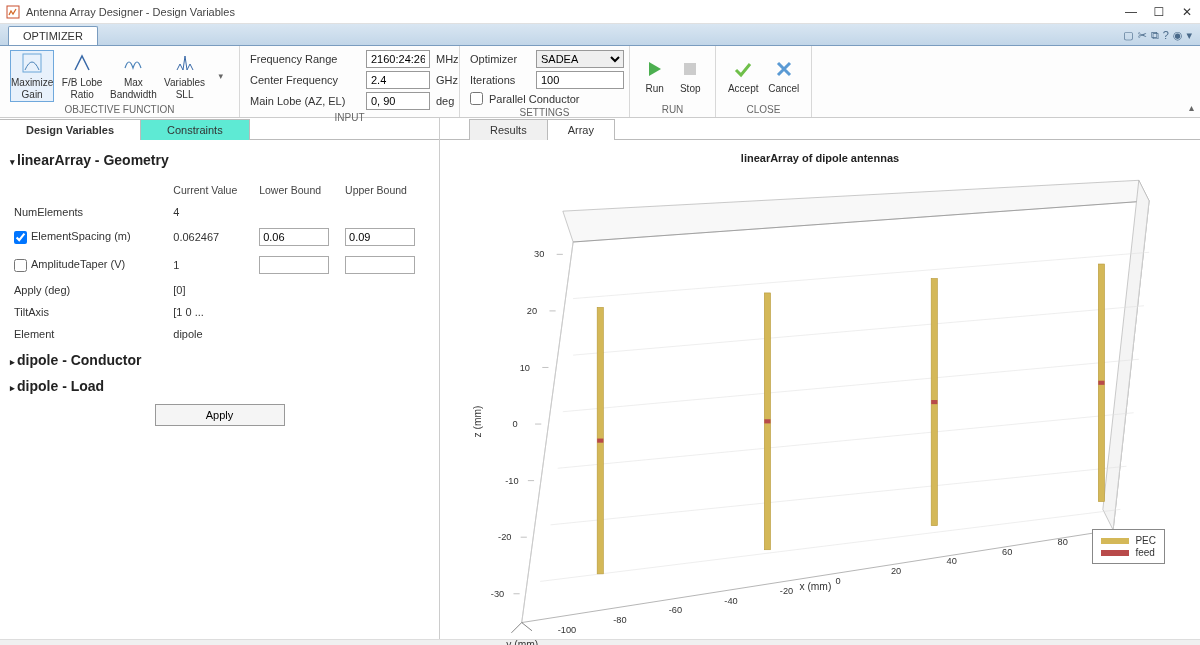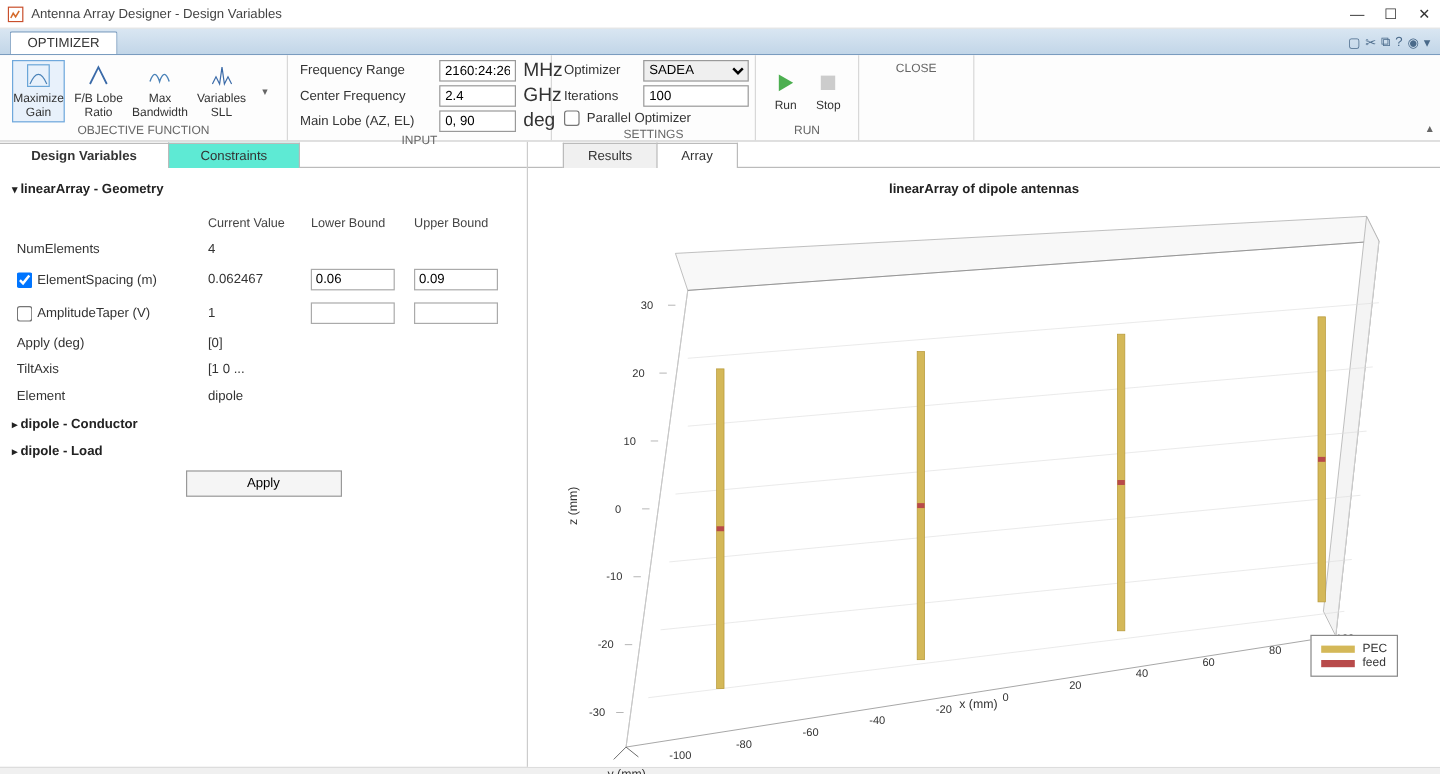--- a/index.html
+++ b/index.html
@@ -26,32 +26,32 @@
 .ribbon-group .group-label { text-align: center; font-size: 10px; color: #666; padding-top: 2px; }
 .big-btn { display:flex; flex-direction:column; align-items:center; justify-content:center; width:54px; height:52px; cursor:pointer; font-size:10px; color:#333; text-align:center; line-height:1.2; }
 .big-btn .icon { width:24px; height:24px; margin-bottom:2px; display:flex; align-items:center; justify-content:center; }
 .big-btn.sel { border:1px solid #6fa8dc; background:#e8f1fb; }
 .dropdown-arrow { align-self:center; color:#666; font-size:9px; padding:0 6px; cursor:pointer; }
 
 .input-grid { display:flex; flex-direction:column; gap:3px; }
 .input-row { display:flex; align-items:center; gap:6px; }
 .input-row label { width:110px; font-size:11px; color:#333; }
 .input-row input[type=text] { width:64px; height:18px; font-size:11px; padding:0 4px; border:1px solid #999; background:#fff; }
-.input-row .unit { width:30px; font-size:16px; color:#333; }
+.input-row .unit { width:30px; font-size:11px; color:#333; }
 .input-row select { width:88px; height:18px; font-size:11px; border:1px solid #999; }
 .input-row .lbl2 { width:60px; }
 
 
 .content { display:flex; height: calc(645px - 24px - 22px - 72px - 6px); }
 .left-pane { width: 440px; border-right:1px solid #ccc; display:flex; flex-direction:column; }
 .left-pane .tabstrip { height:22px; display:flex; border-bottom:1px solid #bbb; }
 .left-pane .tabstrip .ptab { padding:4px 26px; font-size:11px; border:1px solid #bbb; border-bottom:none; background:#5eead4; cursor:pointer; position:relative; top:1px; margin-left:-1px; }
 .left-pane .tabstrip .ptab.active { background:#fff; font-weight:bold; }
 .vars { padding:6px 10px; flex:1; overflow:auto; }
-.section-h { font-weight:bold; font-size:11px; color:#222; margin:6px 0 10px 0; cursor:pointer; }
+.section-h { font-weight:bold; font-size:14px; color:#222; margin:6px 0 10px 0; cursor:pointer; }
 .section-h::before { content:"▾ "; font-size:9px; }
 .section-h.collapsed::before { content:"▸ "; }
 .var-table { width:100%; }
 .var-table th { text-align:left; font-weight:normal; font-size:10.5px; color:#444; padding:4px 2px; }
 .var-table th.c1 { width:150px; }
 .var-table th.c2 { width:80px; }
 .var-table th.c3, .var-table th.c4 { width:80px; }
 .var-row td { padding:4px 2px; font-size:11px; vertical-align:middle; }
 .var-row input[type=checkbox] { margin-right:4px; vertical-align:middle; }
 .var-row .bound { width:70px; height:18px; border:1px solid #aaa; font-size:11px; padding:0 3px; }
@@ -177,21 +177,21 @@
         <div class="input-row">
           <label class="lbl2">Optimizer</label>
           <select><option>SADEA</option></select>
         </div>
         <div class="input-row">
           <label class="lbl2">Iterations</label>
           <input type="text" style="width: 88px;" value="100">
         </div>
         <div class="input-row">
           <input type="checkbox" style="">
-          <label style="width:auto;">Parallel Optimizer</label>
+          <label style="width:auto;">Parallel Conductor</label>
         </div>
       </div>
     </div>
     <div class="group-label">SETTINGS</div>
   </div>
 
   <div class="ribbon-group" style="width:86px;">
     <div class="group-body">
       <div class="big-btn">
         <span class="icon">
@@ -207,20 +207,38 @@
               <rect x="4" y="4" width="12" height="12" fill="#ccc"></rect>
             </svg>
           </span>
         <span>Stop</span>
       </div>
     </div>
     <div class="group-label">RUN</div>
   </div>
 
   <div class="ribbon-group" style="width:96px;">
+    <div class="group-body">
+      <div class="big-btn">
+        <span class="icon">
+            <svg width="20" height="20">
+              <path d="M3 11 L8 16 L17 5" stroke="#6fbf4a" stroke-width="3" fill="none"></path>
+            </svg>
+          </span>
+        <span>Accept</span>
+      </div>
+      <div class="big-btn">
+        <span class="icon">
+            <svg width="20" height="20">
+              <path d="M4 4 L16 16 M16 4 L4 16" stroke="#5a9ad4" stroke-width="3"></path>
+            </svg>
+          </span>
+        <span>Cancel</span>
+      </div>
+    </div>
     <div class="group-label">CLOSE</div>
   </div>
 
   <span class="ribbon-expand">▴</span>
 </div>
 
 <div class="content">
 
   <div class="left-pane">
     <div class="tabstrip">

